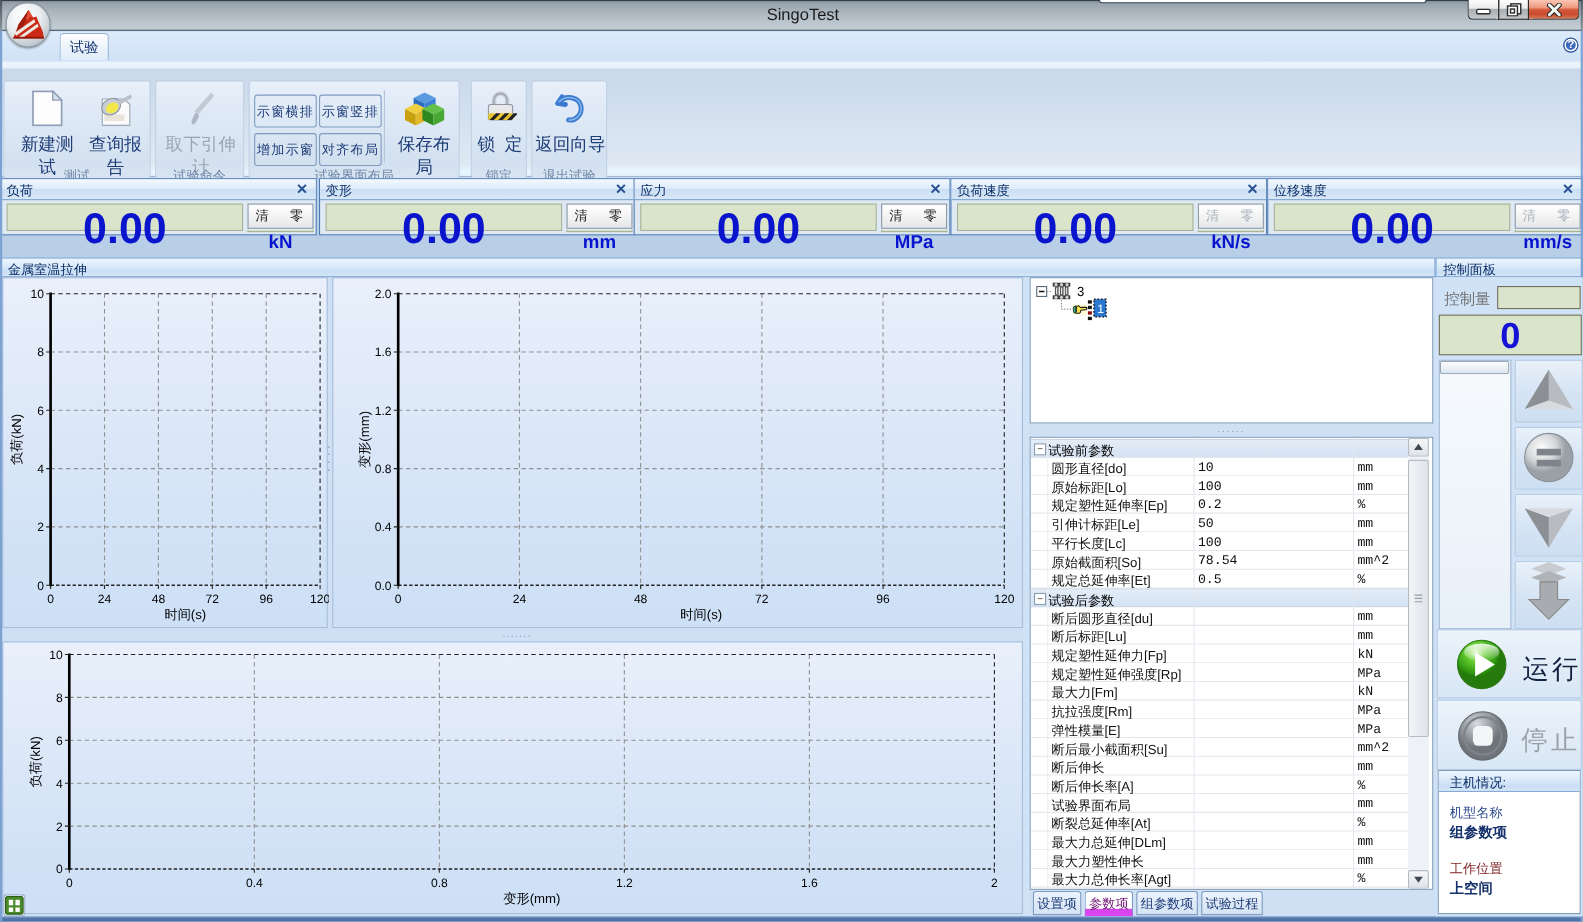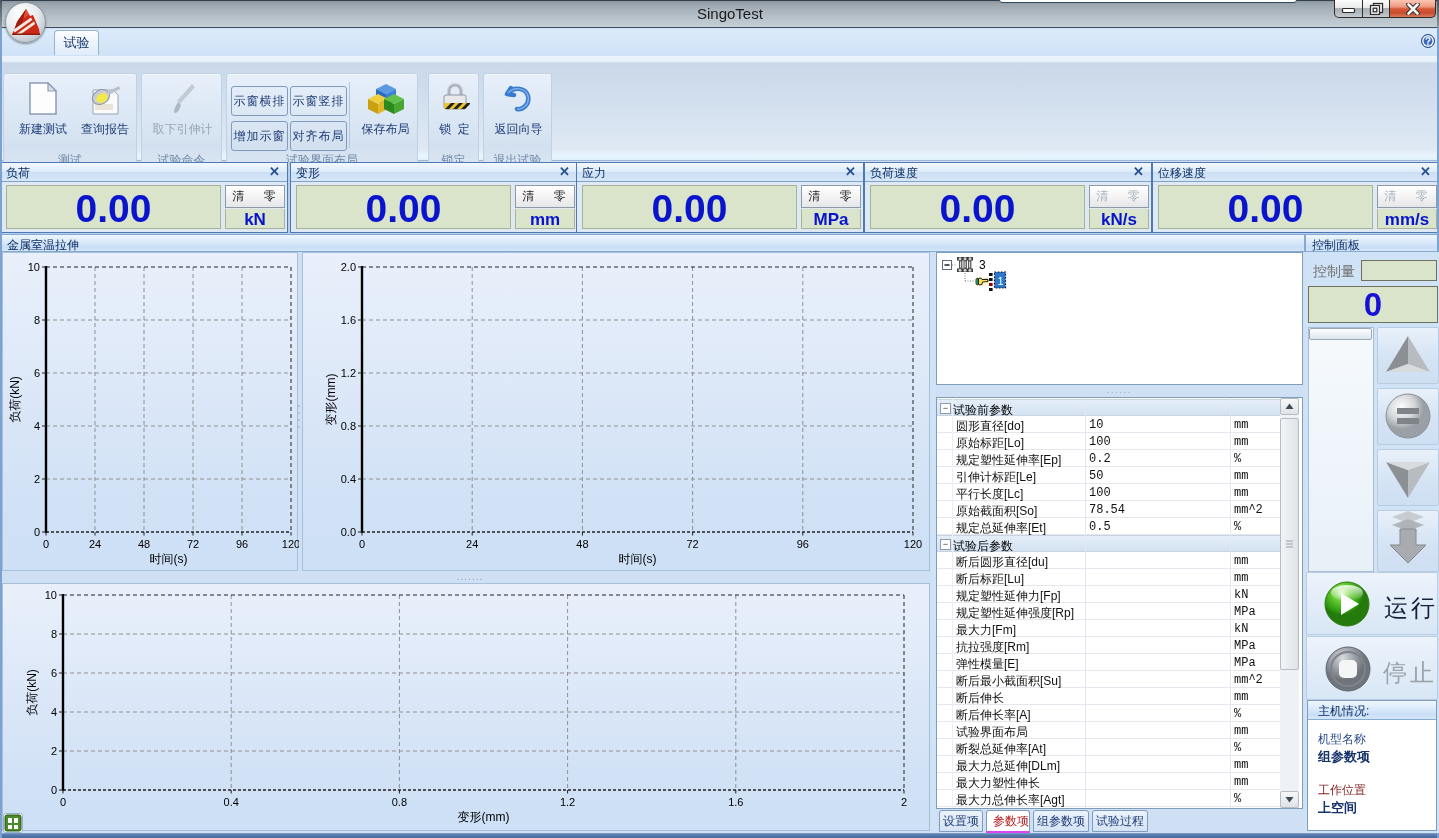--- a/index.html
+++ b/index.html
@@ -30,27 +30,27 @@
 #helpbtn { left:1421px; top:34px; width:14px; height:14px; border-radius:50%; background:#3a68bc; border:1px solid #2a4f92;
   box-shadow:inset 0 0 0 1.5px #fff; color:#fff; font-size:10px; font-weight:bold; display:flex; align-items:center; justify-content:center; }
 
 #ribbon { left:0; top:56px; width:1439px; height:105px;
   background:linear-gradient(180deg,#ebf3fc 0%,#e9f1fa 5%,#cbd8e9 7%,#cfdcec 30%,#d7e3f0 62%,#dfe9f4 90%,#e9f6ff 96%,#dff0fb 100%);
   border-bottom:1px solid #9eb6d4; }
 .rgroup { position:absolute; top:1px; height:99px; border:1px solid #c0d1e4; border-radius:3px;
   background:linear-gradient(180deg,#e7effa 0%,#dbe7f4 45%,#d3e0ef 75%,#dce7f3 100%);
   box-shadow:inset 0 1px 0 #f2f7fd;margin-top:16px; }
 .rglabel { position:absolute; bottom:2px; left:0; width:100%; text-align:center; font-size:12px; color:#6f87a8; }
-.bigbtn { position:absolute; top:4px; text-align:center; color:#1e3c78; font-size:12px; }
+.bigbtn { position:absolute; top:4px; text-align:center; color:#1e3c78; font-size:16px; }
 .bigbtn .ic { margin:4px auto 6px; }
 .smallbtn { position:absolute; width:57px; height:30px; border:1px solid #7f9cc0; border-radius:3px;
   color:#1e3c78; font-size:12px; display:flex; align-items:center; justify-content:center; letter-spacing:1px; }
 
 #valrow { left:0; top:162px; width:1439px; height:72px; background:#b9cfe8; }
-.vpanel { position:absolute; top:0; height:71px; border:1px solid #4d7ab5; background:#dfe9f4; }
+.vpanel { position:absolute; top:0; height:52px; border:1px solid #4d7ab5; background:#dfe9f4; }
 .vhead { height:19px; background:linear-gradient(180deg,#f3f8fe 0%,#dcebfa 50%,#cbdff4 51%,#d8e7f7 100%);
   border-bottom:1px solid #7da3cd; color:#0c2d66; font-size:12px; padding:2px 0 0 5px; position:relative; }
 .vx { position:absolute; right:7px; top:1px; color:#274f92; font-size:13px; font-weight:bold; }
 .vbody { position:absolute; left:0; top:19px; right:0; bottom:0; padding:3px; }
 .vvalue { position:absolute; left:5px; top:3px; width:215px; bottom:3px; background:#d9e4cb; border:1px solid #a8b29a;
   color:#0b14cd; font-size:39px; font-weight:bold; text-align:center; line-height:45px; font-family:"Liberation Sans",sans-serif; }
 .vbtn { position:absolute; left:224px; top:3px; width:60px; height:23px; border:1px solid #8e9aa8;
   background:linear-gradient(180deg,#ffffff,#f1f1f1 60%,#e4e6e8); color:#222; font-size:12px; text-align:center;
   line-height:21px; letter-spacing:8px; padding-left:6px; overflow:hidden; }
 .vbtn.dis { color:#a8b2bc; }
@@ -75,21 +75,21 @@
 .prow.hdr .c1 { left:16px; color:#000; }
 .pline { box-shadow:inset 0 -1px 0 #e4e8ee; }
 .minus { position:absolute; left:3px; top:3px; width:11px; height:11px; border:1px solid #8a9cb0; background:#fff; font-size:9px; line-height:9px; text-align:center; color:#333; }
 
 .sb { position:absolute; background:#f0f0f0; }
 .sbtn { position:absolute; left:0; width:100%; height:17px; background:linear-gradient(180deg,#f6f7f8,#dfe3e8); border:1px solid #b5bcc4; border-radius:2px; }
 
 #btmtabs { left:931px; top:809px; width:372px; height:24px; }
 .btab { position:absolute; top:1px; height:22px; border:1px solid #7f9cc0; border-radius:3px 3px 0 0;
   background:linear-gradient(180deg,#ecf3fc,#d4e3f4); color:#1e3c78; font-size:12px; text-align:center; line-height:20px; }
-.btab.sel { background:#fff; color:#b91c1c; border-bottom:2px solid #d946ef; height:23px; z-index:2;text-align:right; }
+.btab.sel { background:#fff; color:#701a75; border-bottom:7px solid #d946ef; height:23px; z-index:2; }
 
 #ctrlpanel { left:1305px; top:252px; width:134px; height:581px; background:#cfe2f6; }
 .cbtn3d { position:absolute; border:1px solid #b9cce2; border-radius:2px;
   background:linear-gradient(180deg,#e9f1fa,#d6e4f4 50%,#cddff2); }
 #runbox,#stopbox { position:absolute; left:1px; width:132px; height:56px; border:1px solid #b9cce2;
   background:linear-gradient(180deg,#ecf3fb,#d8e6f5); white-space:nowrap; overflow:hidden; }
 #runbox svg,#stopbox svg { position:absolute; }
 #runbox span,#stopbox span { position:absolute; }
 
 #hostinfo { position:absolute; left:2px; width:130px; height:134px; background:#fff; border:1px solid #7f9db9; }

